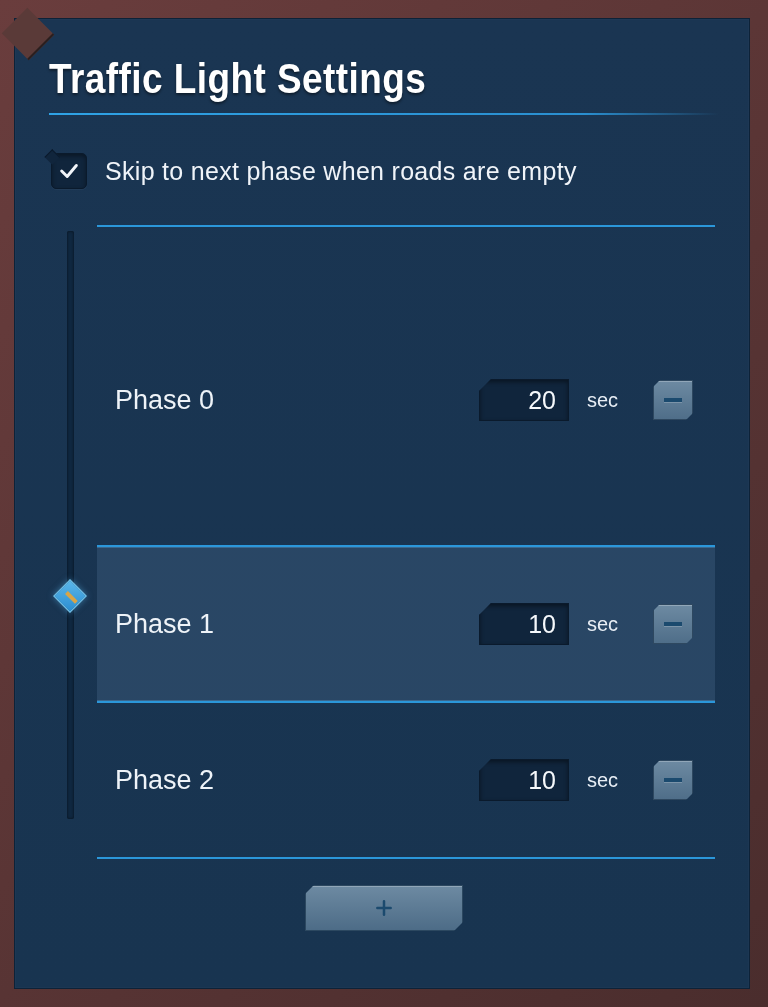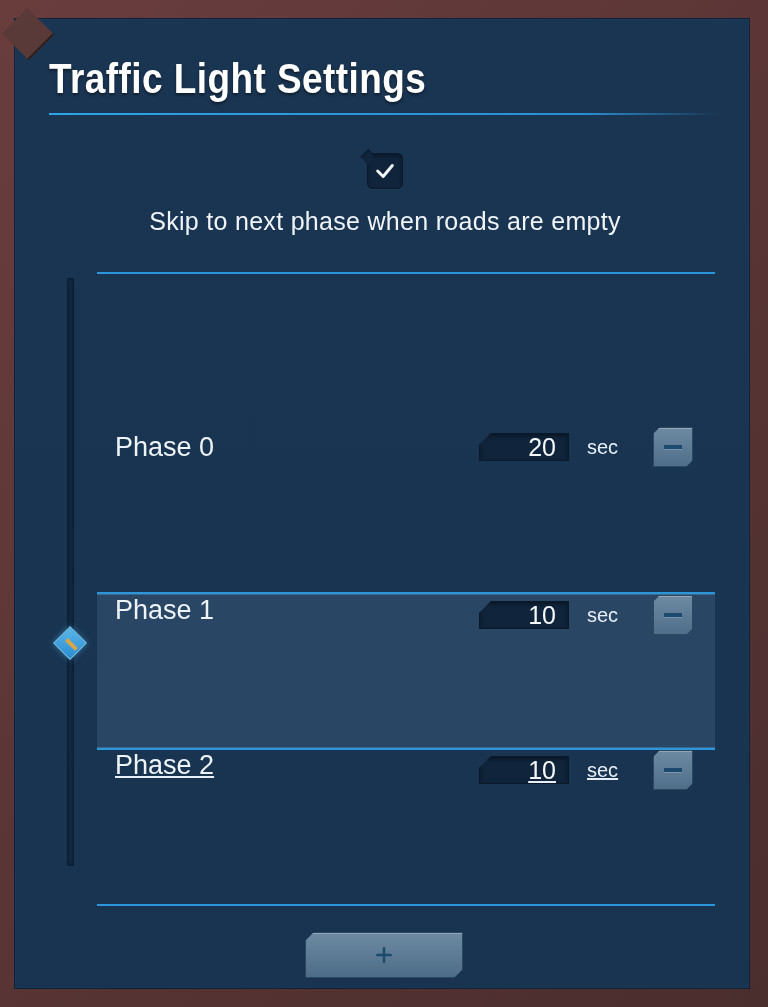--- a/index.html
+++ b/index.html
@@ -46,21 +46,20 @@
     height: 2px;
     background: linear-gradient(to right, #2fa3e6 0%, #2a8fd0 80%, rgba(42,143,208,0) 100%);
     margin-bottom: 38px;
   }
   .checkbox-row {
     display: flex;
     align-items: center;
     gap: 18px;
     margin-bottom: 36px;
     margin-left: 2px;
-    flex-direction: column;
   }
   .checkbox {
     width: 36px; height: 36px;
     background: #10253c;
     border: 1px solid #0a1a2c;
     border-radius: 5px;
     box-shadow: inset 0 2px 4px rgba(0,0,0,0.4), 0 1px 0 rgba(255,255,255,0.04);
     display: flex; align-items: center; justify-content: center;
     cursor: pointer;
     position: relative;
@@ -115,21 +114,21 @@
     transform: rotate(0deg);
   }
   .phase-list { padding-left: 24px; }
   .divider {
     height: 2px;
     background: #2b97da;
     margin-left: 0;
   }
   .phase-row {
     display: flex;
-    align-items: flex-start;
+    align-items: center;
     height: 154px;
     padding: 0 22px 0 18px;
     position: relative;
   }
   .phase-row.active {
     background: rgba(130,170,205,0.16);
     border-top: 1px solid rgba(95,165,220,0.35);
     border-bottom: 1px solid rgba(95,165,220,0.35);
   }
   .phase-row.tall { height: 290px; align-items: center; }
@@ -138,21 +137,21 @@
     color: #eef3f8;
     flex: 1;
   }
   .phase-controls {
     display: flex;
     align-items: center;
     gap: 18px;
   }
   .num-input {
     width: 90px;
-    height: 28px;
+    height: 42px;
     background: #10253c;
     border: 1px solid #0a1a2c;
     box-shadow: inset 0 2px 4px rgba(0,0,0,0.45);
     color: #f5f8fb;
     font-size: 25px;
     text-align: right;
     padding: 0 12px 0 12px;
     font-family: inherit;
     position: relative;
     clip-path: polygon(12px 0, 100% 0, 100% 100%, 0 100%, 0 12px);
@@ -234,21 +233,21 @@
           <div class="phase-label">Phase 1</div>
           <div class="phase-controls">
             <input class="num-input" value="10" style="">
             <div class="unit">sec</div>
             <div class="remove-btn">
               <div class="bar"></div>
             </div>
           </div>
         </div>
         <div class="divider"></div>
-        <div class="phase-row" style="height: 154px; text-decoration: underline;">
+        <div class="phase-row" style="height: 154px;">
           <div class="phase-label">Phase 2</div>
           <div class="phase-controls">
             <input class="num-input" value="10" style="">
             <div class="unit">sec</div>
             <div class="remove-btn">
               <div class="bar"></div>
             </div>
           </div>
         </div>
         <div class="divider"></div>

